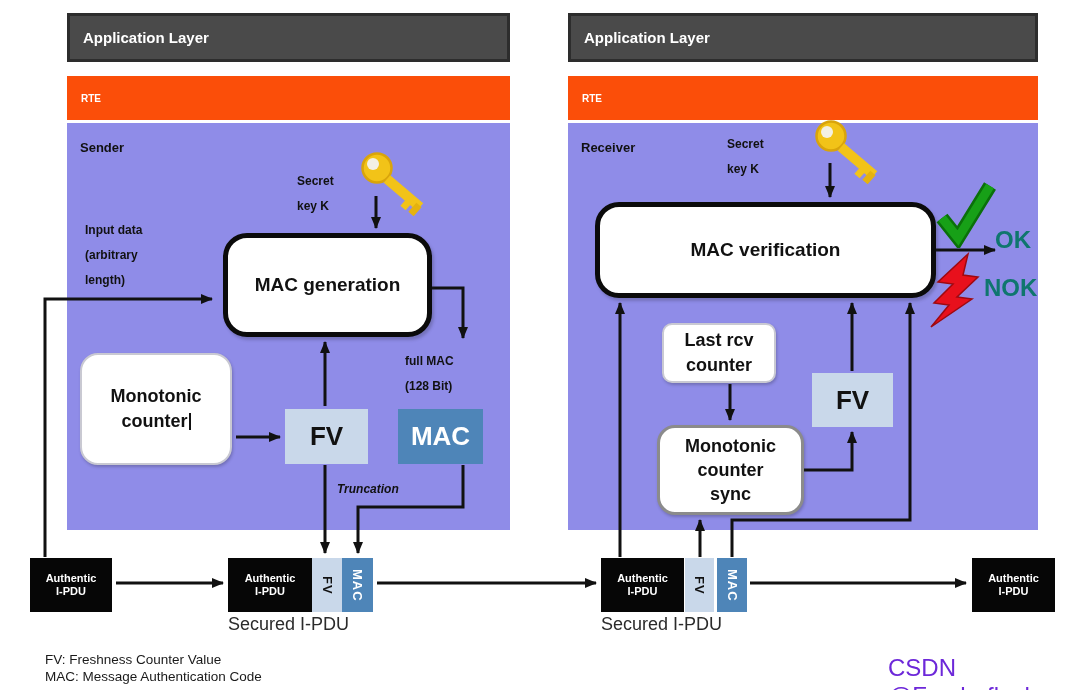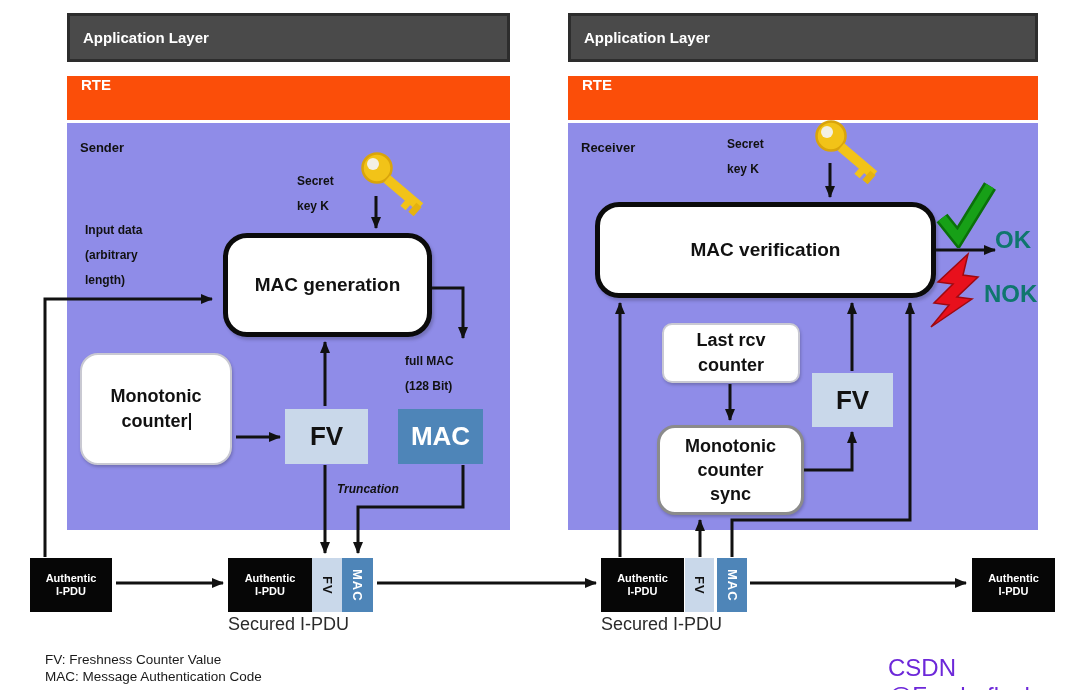--- a/index.html
+++ b/index.html
@@ -4,22 +4,22 @@
 <style>
   * { margin:0; padding:0; box-sizing:border-box; }
   body { background:#fff; font-family:"Liberation Sans", sans-serif; }
   .canvas { position:relative; width:1080px; height:690px; background:#ffffff; overflow:hidden; }
 
   .abs { position:absolute; }
 
   
   .app-layer { background:#4A4A4A; border:3px solid #2D2D2D; color:#fff;
                font-weight:bold; font-size:15px; display:flex; align-items:center; padding-left:13px; z-index:2; }
-  .rte { background:#FB4E09; color:#fff; font-weight:bold; font-size:15px;
-         display:flex; align-items:flex-start; padding-left:14px; z-index:2; }
+  .rte { background:#FB4E09; color:#fff; font-weight:bold; font-size:10px;
+         display:flex; align-items:center; padding-left:14px; z-index:2; }
   .panel { background:#8F8CE8; z-index:1; }
 
   .panel-label { font-weight:bold; font-size:13px; color:#111; z-index:4; }
 
   
   .proc { background:#fff; border:5px solid #0b0b0b; border-radius:24px;
           display:flex; align-items:center; justify-content:center; text-align:center;
           font-weight:bold; font-size:19px; color:#111; z-index:4;
           box-shadow:2px 3px 3px rgba(40,40,60,0.25); }
   .soft { background:#fff; border:2px solid #c9c9d2; border-radius:18px;
@@ -170,23 +170,23 @@
 
   <svg class="icon" style="left:934px; top:178px;" width="62" height="70" viewBox="0 0 62 70">
     <path d="M8,40 L24,60 L56,8" fill="none" stroke="#0A700A" stroke-width="14"></path>
     <path d="M8,40 L24,60 L56,8" fill="none" stroke="#17A017" stroke-width="9"></path>
   </svg>
   <div class="abs oklbl" style="left:995px; top:226px;">OK</div>
 
   <svg class="icon" style="left:926px; top:252px;" width="68" height="78" viewBox="0 0 68 78">
     <polygon points="42,2 12,30 27,32 8,51 23,53 5,75 46,47 31,45 52,25 37,23" fill="#E8101C" stroke="#9E0910" stroke-width="1.5"></polygon>
   </svg>
-  <div class="abs oklbl" style="left:984px; top:280px;">NOK</div>
-
-  <div class="abs soft" style="left:662px; top:323px; width:138px; height:60px; border-radius:10px;text-align:center;">
+  <div class="abs oklbl" style="left:984px; top:274px;">NOK</div>
+
+  <div class="abs soft" style="left:662px; top:323px; width:114px; height:60px; border-radius:10px;text-align:center;">
     <div>Last rcv</div>
     <div>counter</div>
   </div>
 
   <div class="abs soft dark-border" style="left:657px; top:425px; width:147px; height:90px; line-height:24px;">
     <div>Monotonic</div>
     <div>counter</div>
     <div>sync</div>
   </div>
 

